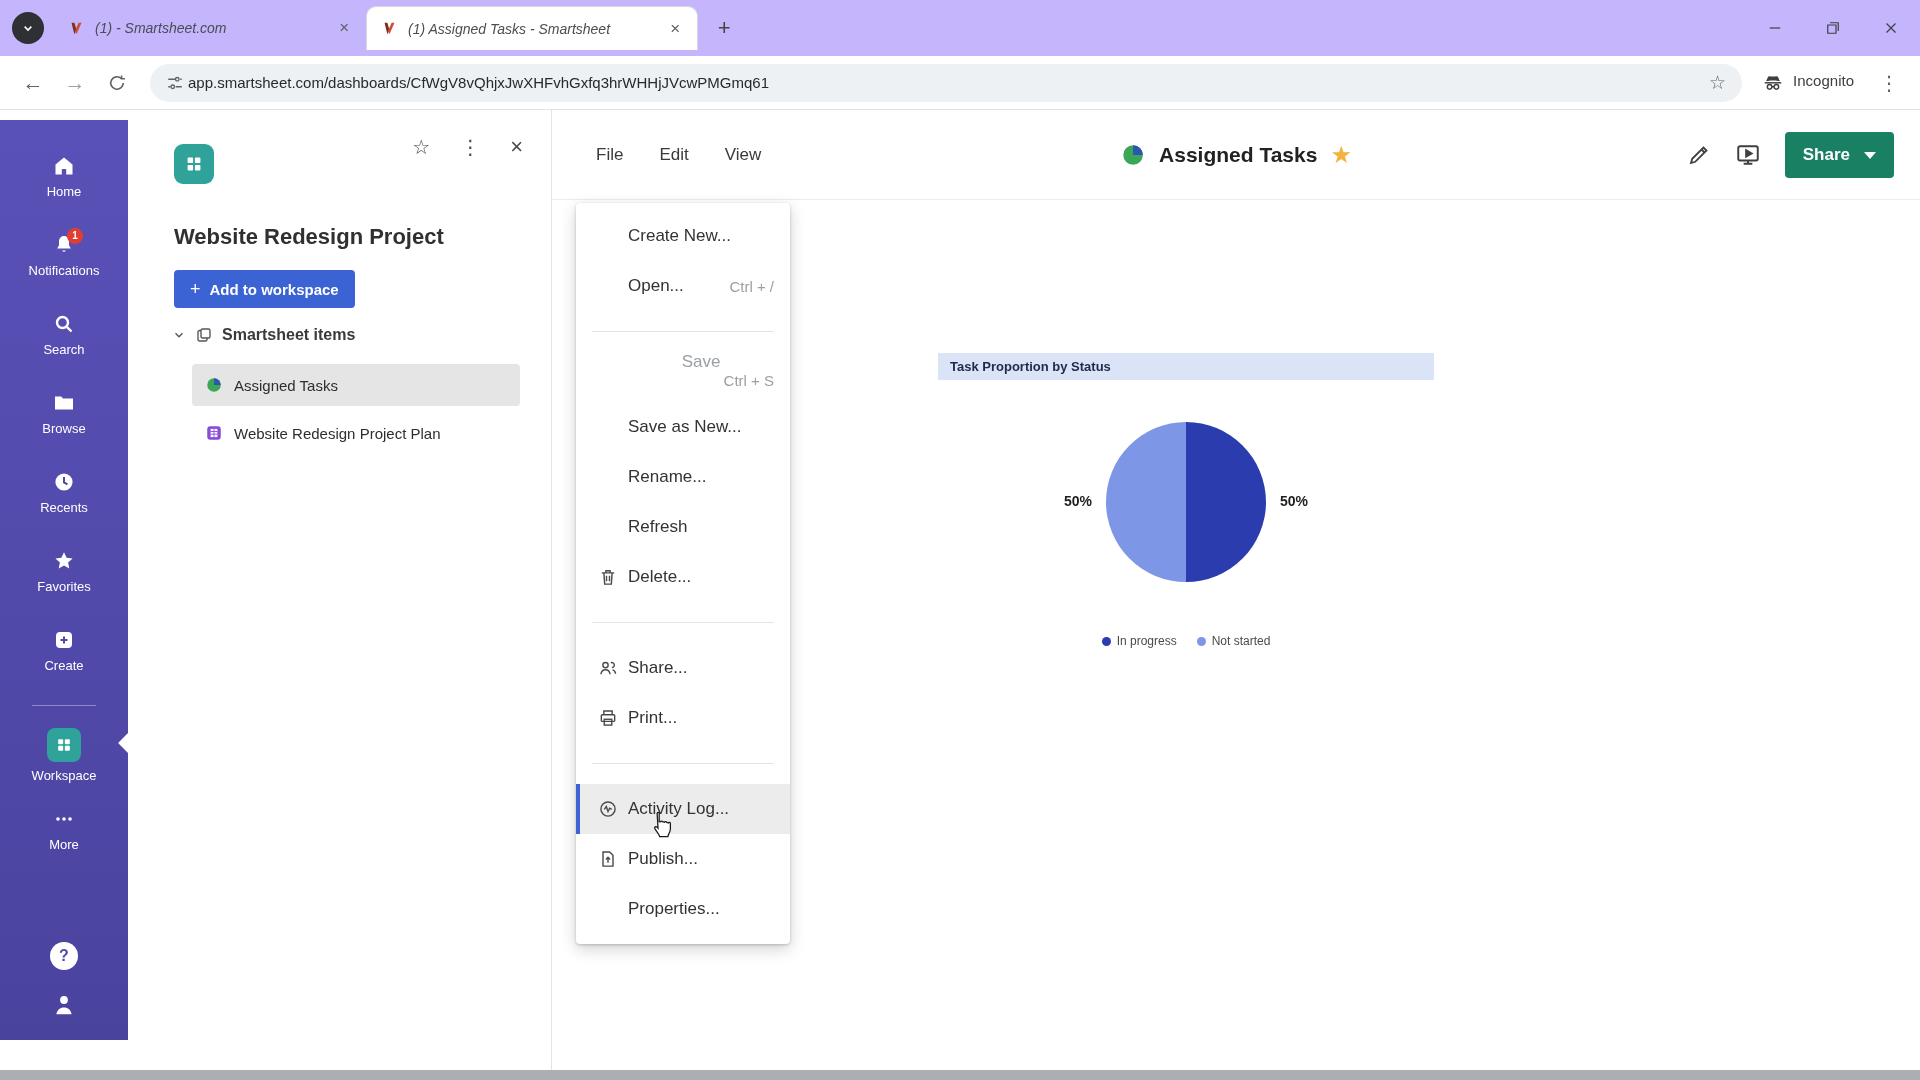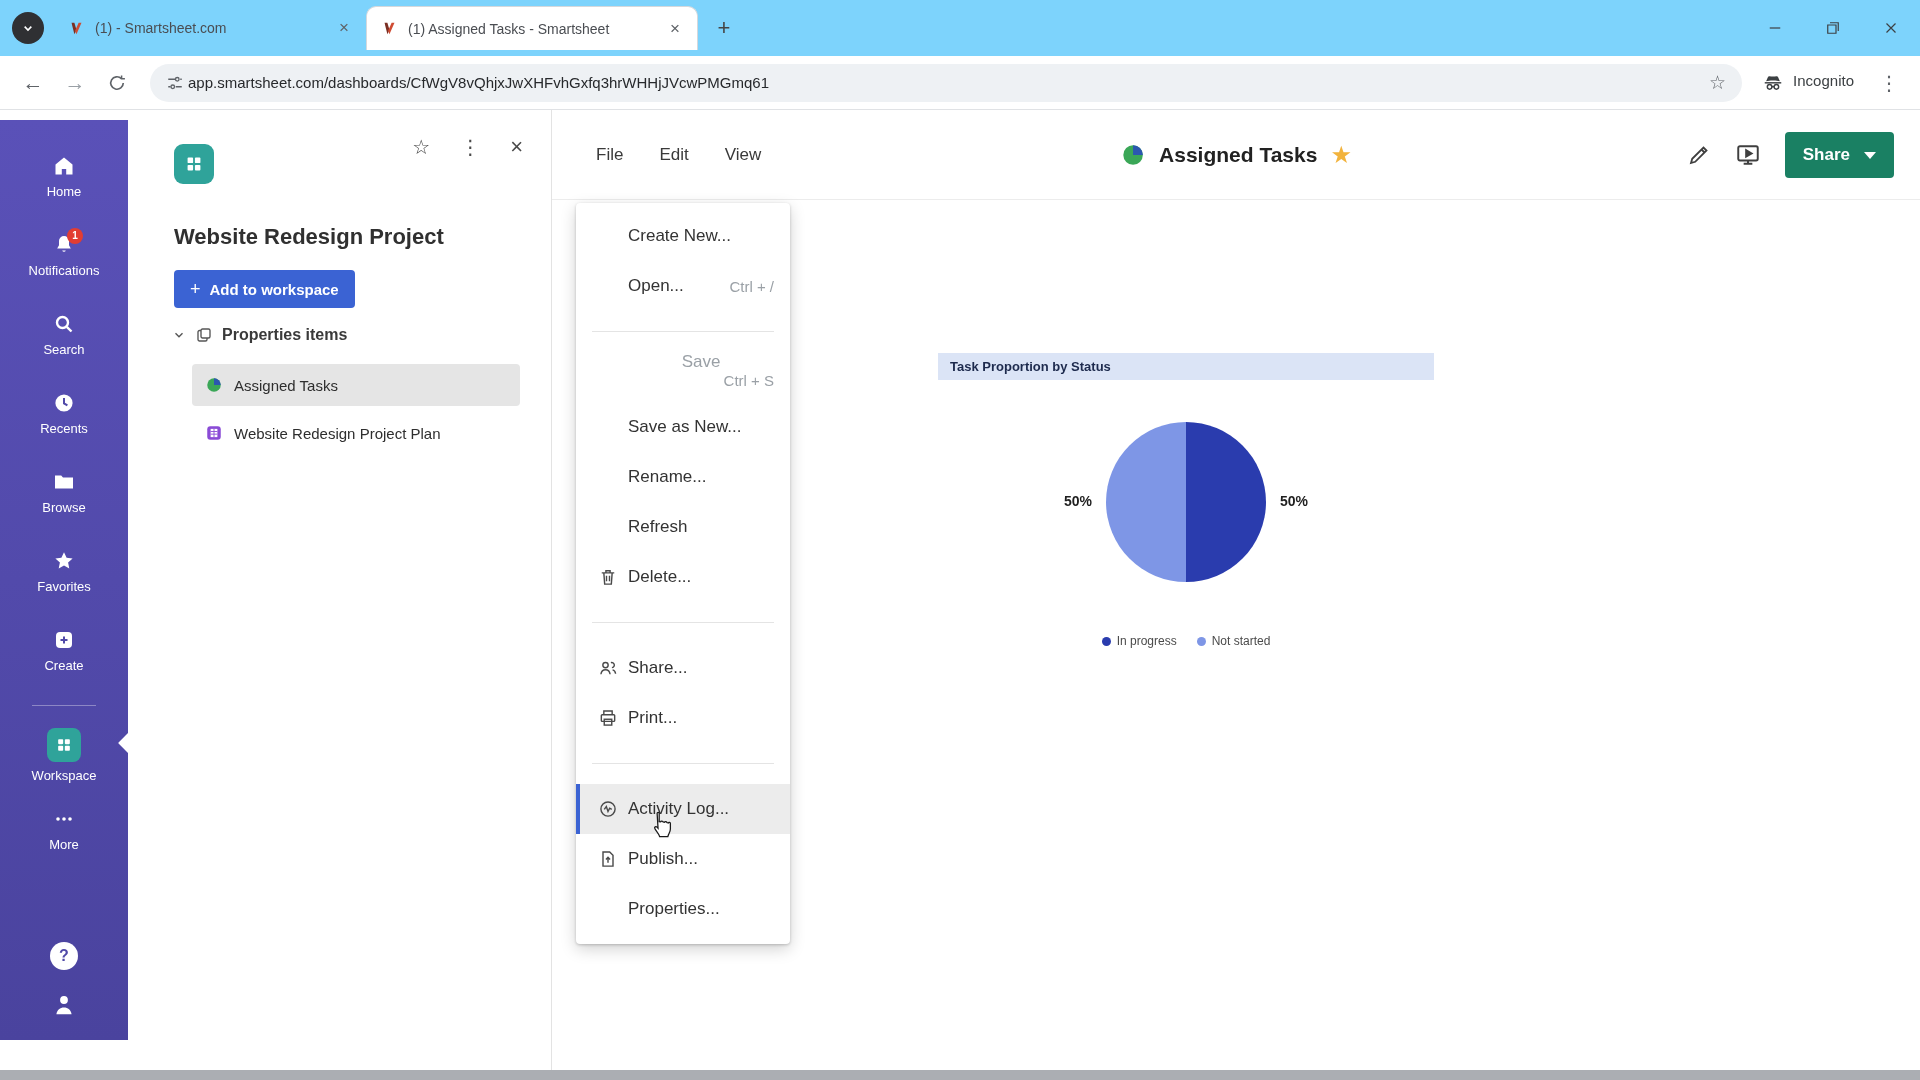--- a/index.html
+++ b/index.html
@@ -1,21 +1,21 @@
 <!DOCTYPE html>
 <html><head>
 <meta charset="utf-8">
 <style>
   * { margin:0; padding:0; box-sizing:border-box; }
   html,body { width:1920px; height:1080px; overflow:hidden; background:#fff;
               font-family:"Liberation Sans","DejaVu Sans",sans-serif; }
 
   
-  .tabstrip { position:absolute; left:0; top:0; width:1920px; height:56px; background:#7dd3fc;
-              display:flex; align-items:center; }
+  .tabstrip { position:absolute; left:0; top:0; width:1920px; height:56px; background:#c4b5fd;
+              display:flex; align-items:center;font-style:italic; }
   .tab-search { width:32px; height:32px; border-radius:50%; background:#2f3033; color:#fff;
                 display:flex; align-items:center; justify-content:center; margin:0 10px 0 12px; }
   .tab { height:44px; display:flex; align-items:center; gap:10px; padding:0 12px 0 14px;
          border-radius:10px 10px 0 0; color:#4a4d52; font-size:14px; position:relative; }
   .tab.inactive { width:312px; }
   .tab.inactive::after { content:""; position:absolute; right:-2px; top:10px; height:24px; width:1px; background:#d5d8dc; }
   .tab.active { width:332px; background:#fff; border:1px solid #d5d8dc; border-bottom:none; }
   .tab-title { flex:1; white-space:nowrap; overflow:hidden; text-overflow:ellipsis; }
   .tab-close { font-size:17px; color:#5f6368; width:20px; height:20px; line-height:19px; text-align:center; border-radius:50%; }
   .new-tab { width:32px; height:32px; margin-left:10px; font-size:22px; color:#454545;
@@ -212,34 +212,34 @@
     <span class="ricon">
         <svg width="24" height="24" viewBox="0 0 24 24" fill="none" stroke="#fff" stroke-width="2.4">
           <circle cx="10.5" cy="10.5" r="5.5"></circle>
           <path d="m14.8 14.8 4.7 4.7"></path>
         </svg>
       </span>
     <span>Search</span>
   </div>
   <div class="rail-item">
     <span class="ricon">
+        <svg width="24" height="24" viewBox="0 0 24 24" fill="#fff">
+          <path d="M3 5.5h6.2l1.8 2h10v11H3Z"></path>
+        </svg>
+      </span>
+    <span>Browse</span>
+  </div>
+  <div class="rail-item">
+    <span class="ricon">
         <svg width="24" height="24" viewBox="0 0 24 24">
           <circle cx="12" cy="12" r="8.6" fill="#fff"></circle>
           <path d="M12 7v5.4l3.4 2" stroke="#5049a8" stroke-width="2" fill="none"></path>
         </svg>
       </span>
     <span>Recents</span>
-  </div>
-  <div class="rail-item">
-    <span class="ricon">
-        <svg width="24" height="24" viewBox="0 0 24 24" fill="#fff">
-          <path d="M3 5.5h6.2l1.8 2h10v11H3Z"></path>
-        </svg>
-      </span>
-    <span>Browse</span>
   </div>
   <div class="rail-item">
     <span class="ricon">
         <svg width="24" height="24" viewBox="0 0 24 24" fill="#fff">
           <path d="m12 3.2 2.6 5.6 6 .7-4.5 4.1 1.2 6-5.3-3-5.3 3 1.2-6L3.4 9.5l6-.7Z"></path>
         </svg>
       </span>
     <span>Favorites</span>
   </div>
   <div class="rail-item">
@@ -303,21 +303,21 @@
     <span>Add to workspace</span>
   </div>
   <div class="tree-root">
     <svg width="14" height="14" viewBox="0 0 24 24" fill="none" stroke="#555" stroke-width="2.4">
         <path d="m6 9 6 6 6-6"></path>
       </svg>
     <svg width="18" height="18" viewBox="0 0 24 24" fill="none" stroke="#555" stroke-width="1.8">
         <rect x="8" y="4" width="12" height="12" rx="2"></rect>
         <path d="M16 16v2a2 2 0 0 1-2 2H6a2 2 0 0 1-2-2V8a2 2 0 0 1 2-2h2"></path>
       </svg>
-    <span>Properties items</span>
+    <span>Smartsheet items</span>
   </div>
   <div class="tree-row selected row-assigned">
     <svg width="18" height="18" viewBox="0 0 24 24">
         <circle cx="12" cy="12" r="9" fill="#3aa757"></circle>
         <path d="M12 3a9 9 0 0 1 9 9h-9Z" fill="#2b57b0"></path>
       </svg>
     <span>Assigned Tasks</span>
   </div>
   <div class="tree-row row-plan">
     <svg width="18" height="18" viewBox="0 0 24 24">

